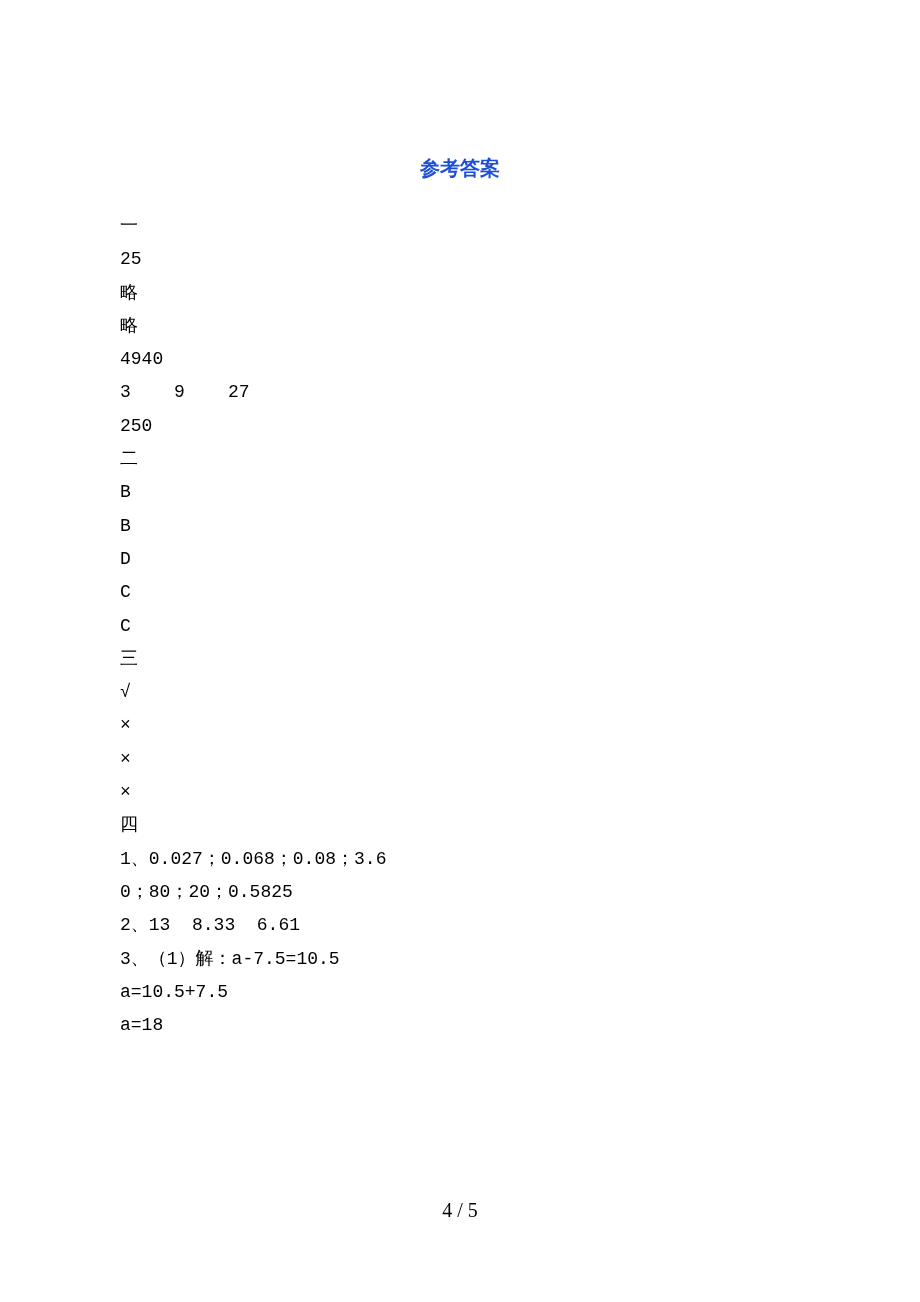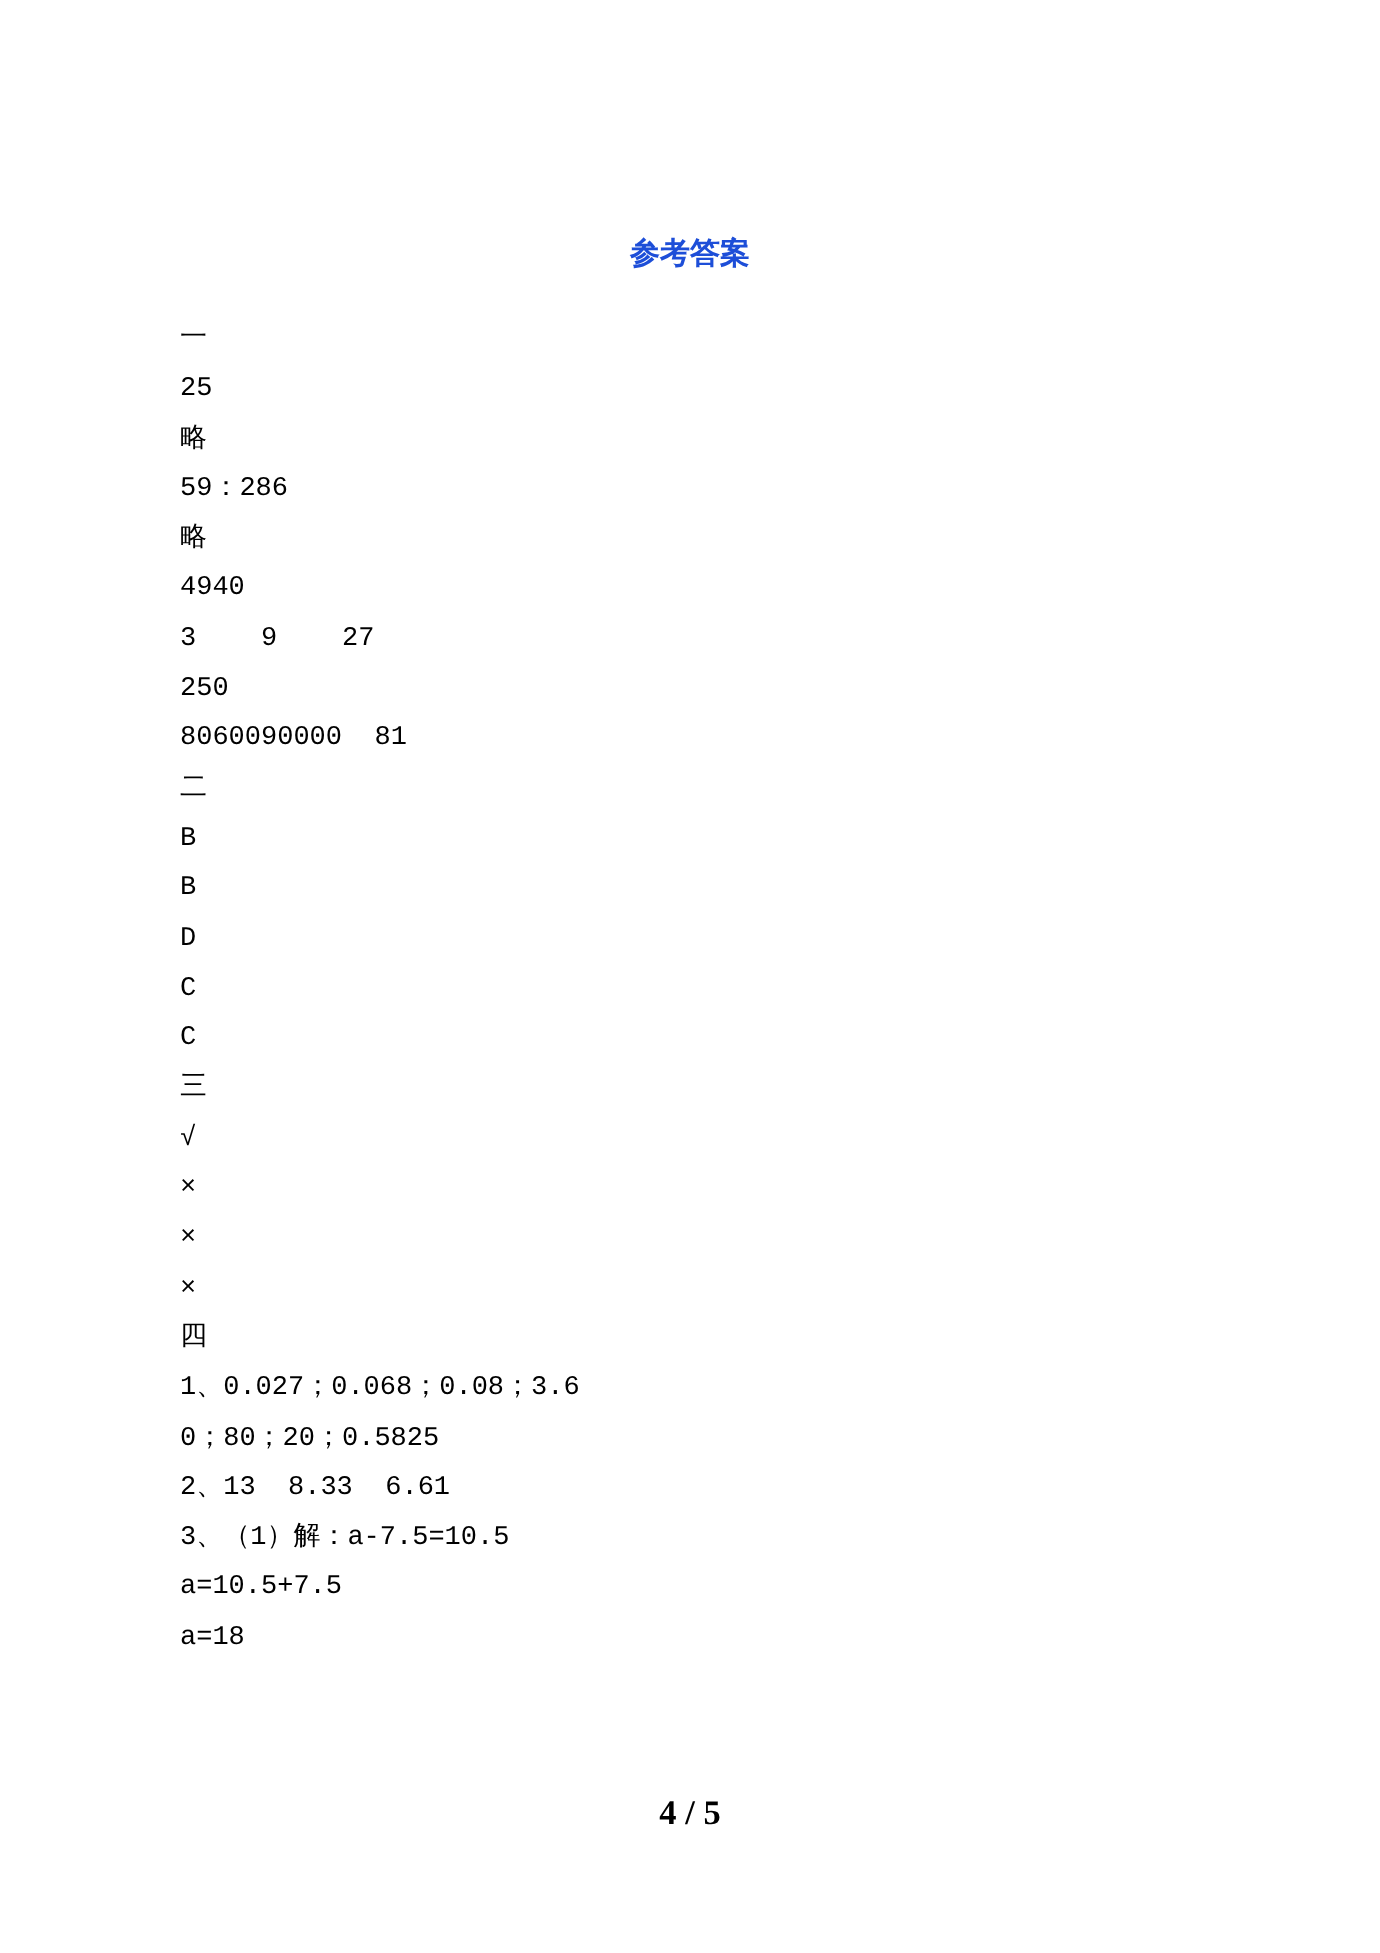--- a/index.html
+++ b/index.html
@@ -27,40 +27,37 @@
       line-height: 1.85;
       white-space: pre;
       font-family: "SimSun", "宋体", "Courier New", monospace;
     }
     .footer {
       position: absolute;
       bottom: 80px;
       left: 0;
       right: 0;
       text-align: center;
-      font-size: 23px;
+      font-size: 20px;
       font-family: "SimSun", "宋体", serif;
-      font-weight: bold;
     }
   </style>
 </head>
 <body>
 
 <div class="page">
   <div class="title">参考答案</div>
   <div id="lines-container">
       <div class="line">一</div>
       <div class="line">25</div>
       <div class="line">略</div>
-      <div class="line">59：286</div>
       <div class="line">略</div>
       <div class="line">4940</div>
       <div class="line">3    9    27</div>
       <div class="line">250</div>
-      <div class="line">8060090000  81</div>
       <div class="line">二</div>
       <div class="line">B</div>
       <div class="line">B</div>
       <div class="line">D</div>
       <div class="line">C</div>
       <div class="line">C</div>
       <div class="line">三</div>
       <div class="line">√</div>
       <div class="line">×</div>
       <div class="line">×</div>

